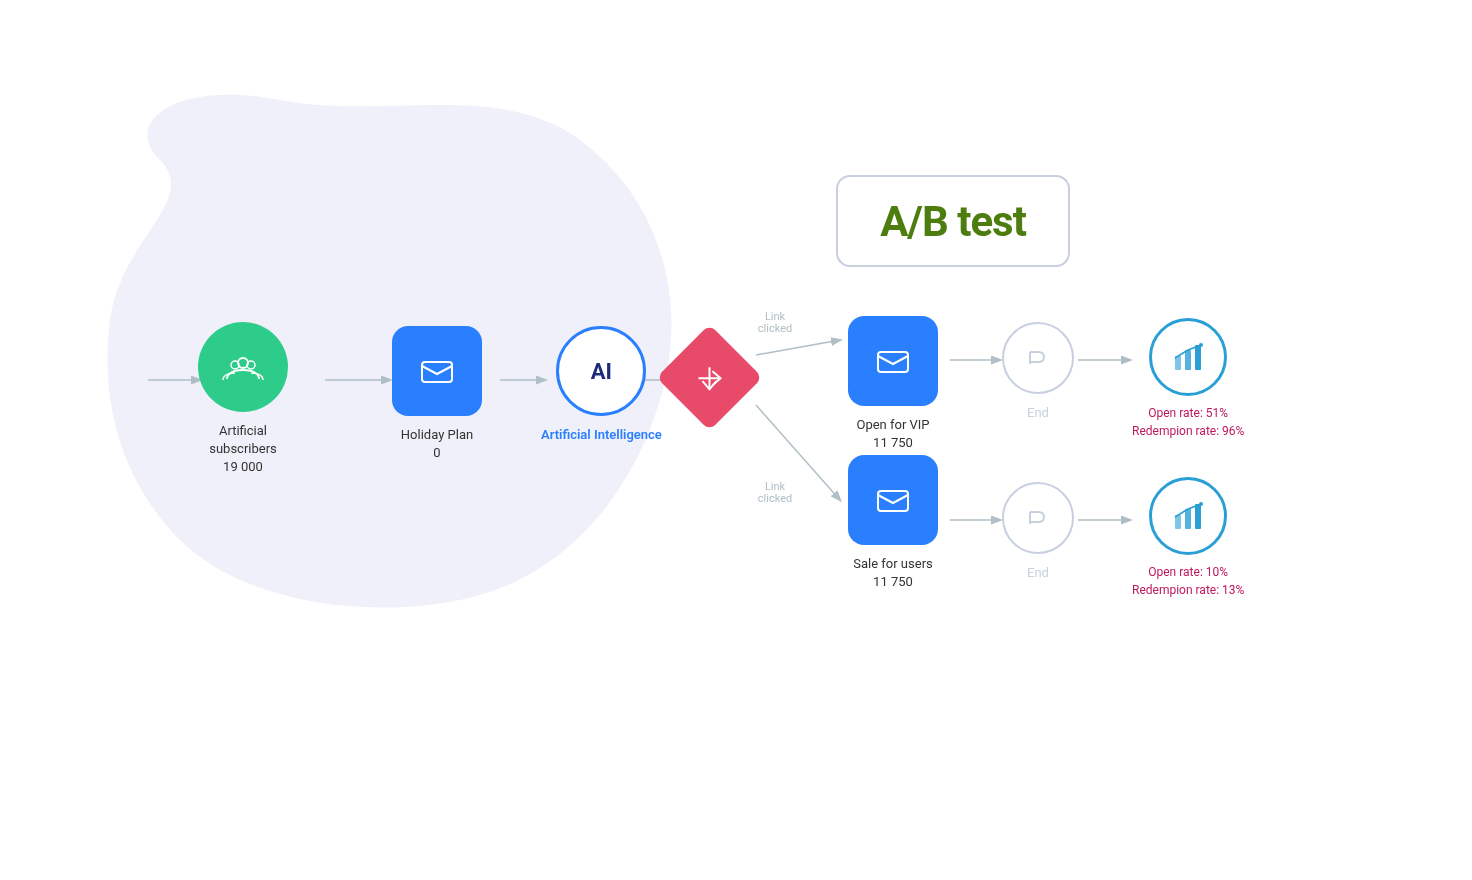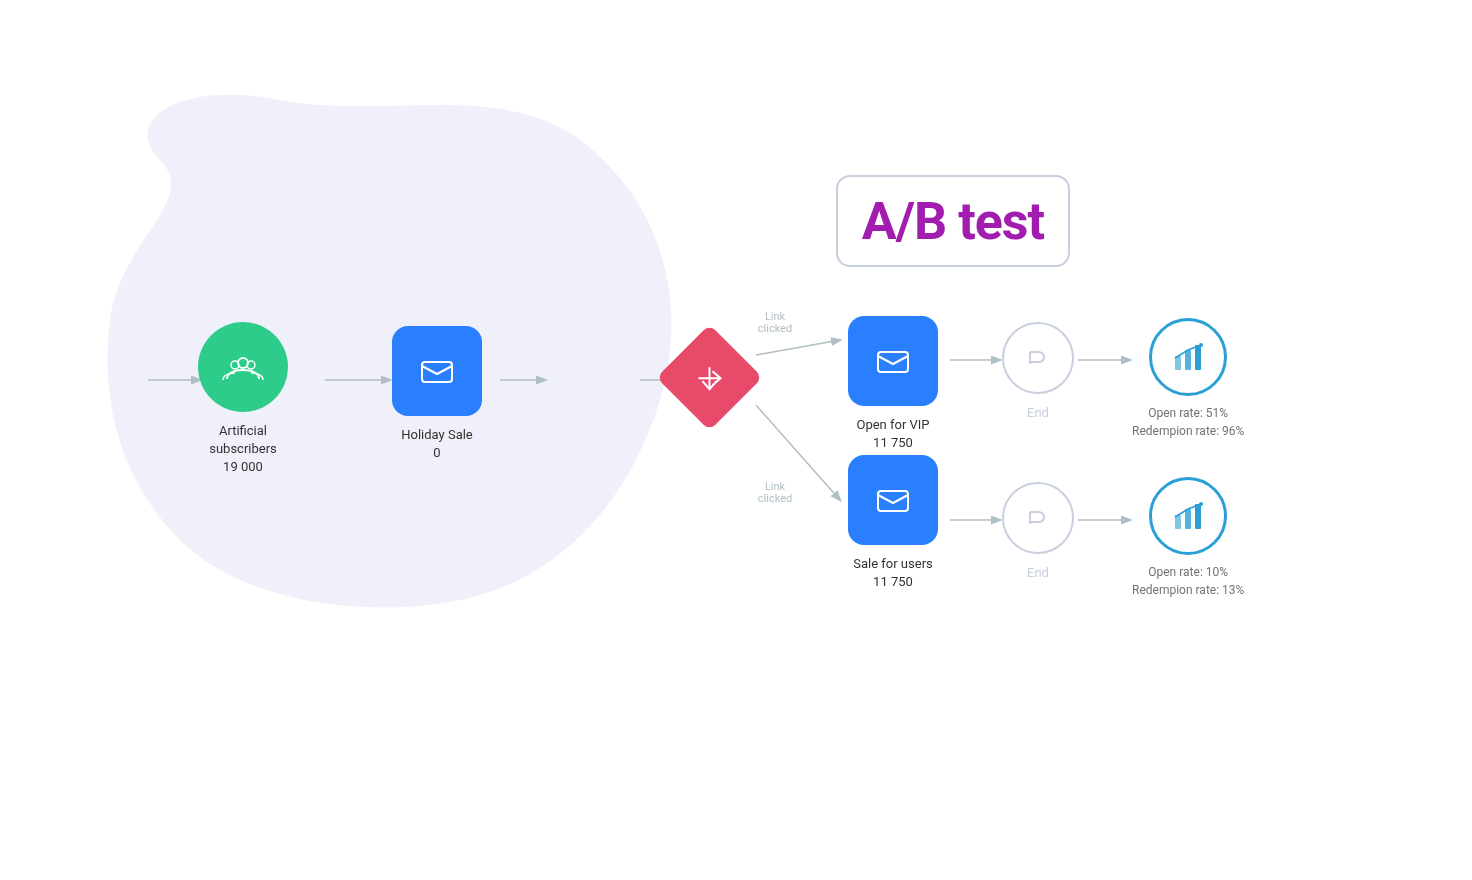--- a/index.html
+++ b/index.html
@@ -30,23 +30,23 @@
       width: 234px;
       height: 92px;
       border: 2px solid #c8d0e0;
       border-radius: 14px;
       display: flex;
       align-items: center;
       justify-content: center;
       z-index: 1;
     }
     .ab-test-label {
-      font-size: 52px;
+      font-size: 42px;
       font-weight: 700;
-      color: #a21caf;
+      color: #4d7c0f;
       letter-spacing: -1px;
     }
 
     
     .flow {
       position: absolute;
       top: 0;
       left: 0;
       width: 100%;
       height: 100%;
@@ -161,21 +161,21 @@
       border: 3px solid #2a9fd6;
       display: flex;
       align-items: center;
       justify-content: center;
       background: #fff;
     }
 
     .stats-label {
       margin-top: 8px;
       font-size: 12px;
-      color: #737373;
+      color: #be185d;
       line-height: 1.5;
       text-align: center;
     }
 
     
     .arrows-svg {
       position: absolute;
       top: 0;
       left: 0;
       width: 100%;
@@ -250,25 +250,31 @@
   </div>
 
   <div class="node" style="left:392px; top:326px;">
     <div class="square-shape">
       <svg width="42" height="42" viewBox="0 0 42 42" fill="none" xmlns="http://www.w3.org/2000/svg">
         <rect x="6" y="12" width="30" height="20" rx="3" stroke="white" stroke-width="2" fill="none"></rect>
         <polyline points="6,16 21,24 36,16" stroke="white" stroke-width="2" fill="none"></polyline>
       </svg>
     </div>
     <div class="node-label">
-      <span>Holiday Sale</span><br>
+      <span>Holiday Plan</span><br>
       <span>0</span>
     </div>
   </div>
 
+  <div class="node" style="left:541px; top:326px;">
+    <div class="ai-circle">
+      <span class="ai-text">AI</span>
+    </div>
+    <div class="node-label" style="color:#2a7fff; font-weight:600;">Artificial Intelligence</div>
+  </div>
 
   <div class="node" style="left:672px; top:340px;">
     <div class="diamond-shape">
       <div class="diamond-inner">
         <svg width="34" height="34" viewBox="0 0 34 34" fill="none" xmlns="http://www.w3.org/2000/svg">
           <line x1="6" y1="17" x2="28" y2="17" stroke="white" stroke-width="2"></line>
           <polyline points="20,10 28,17 20,24" stroke="white" stroke-width="2" fill="none"></polyline>
           <line x1="17" y1="6" x2="17" y2="28" stroke="white" stroke-width="2"></line>
           <polyline points="10,20 17,28 24,20" stroke="white" stroke-width="2" fill="none"></polyline>
         </svg>

